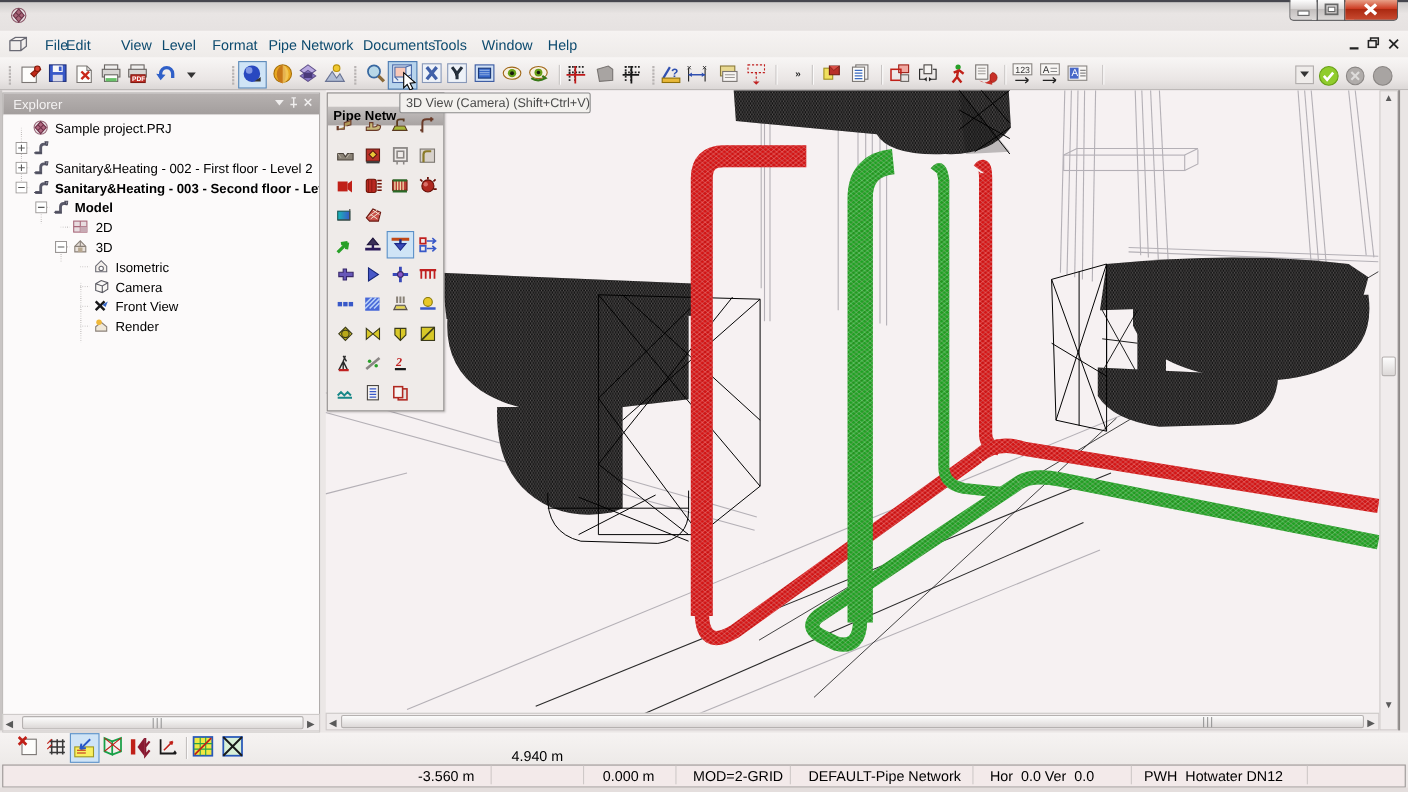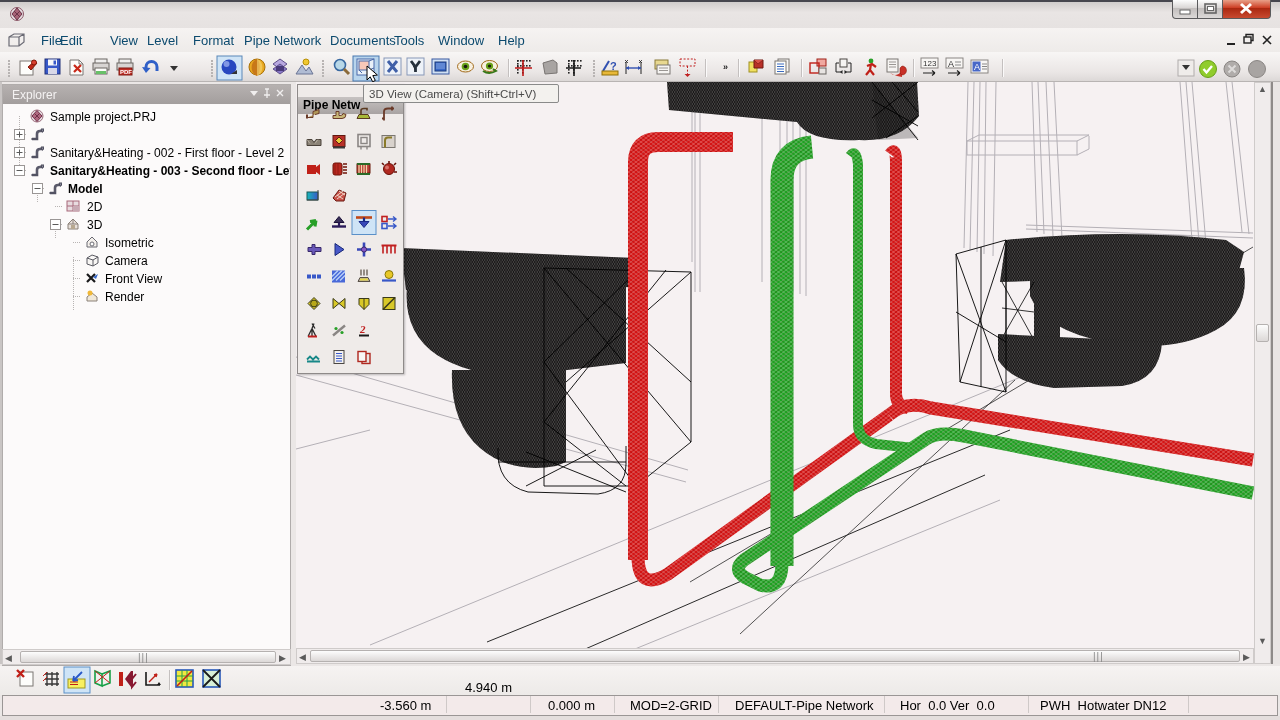--- a/index.html
+++ b/index.html
@@ -25,21 +25,21 @@
 #tree{left:0;top:20px;width:287px;height:560px;background:#fcfafa;font-size:12px;color:#000;overflow:hidden}
 .trow{position:absolute;white-space:nowrap;height:17px}
 
 .sb{background:#f0ecec;border:1px solid #cfcbca}
 .sbthumb{background:linear-gradient(#fdfdfd,#dcd8d7);border:1px solid #b5b1b0;border-radius:2px}
 .sbarrow{color:#5a5a5a;font-size:9px;text-align:center}
 
 #palette{left:297px;top:84px;width:107px;height:290px;background:#efebe9;border:1px solid #8e8a89;box-shadow:1px 1px 2px rgba(0,0,0,.25)}
 #paltitle{position:absolute;left:0;top:12px;width:105px;height:17px;background:linear-gradient(#c6c2c1,#a8a3a2);font-size:12px;font-weight:bold;color:#000;padding:1px 0 0 5px;white-space:nowrap;overflow:hidden}
 
-#tooltip{left:363px;top:84px;width:196px;height:19px;background:#f3f1ee;border:1px solid #8a8a8a;border-radius:2px;font-size:11.5px;color:#4a4a4a;padding:3px 0 0 5px;white-space:nowrap;z-index:50}
+#tooltip{left:363px;top:84px;width:174px;height:19px;background:#f3f1ee;border:1px solid #8a8a8a;border-radius:2px;font-size:11.5px;color:#4a4a4a;padding:3px 0 0 5px;white-space:nowrap;z-index:50}
 
 #btmbar{left:0;top:666px;width:1280px;height:29px;background:linear-gradient(#f6f3f2,#edeae8)}
 #statusbar{left:2px;top:695px;width:1276px;height:21px;background:#f3eaea;border:1px solid #9a9695}
 .scell{position:absolute;top:3px;font-size:13px;color:#000;white-space:nowrap}
 .sdiv{position:absolute;top:1px;width:1px;height:17px;background:#cfc9c8}
 #bottomstrip{left:0;top:716px;width:1280px;height:4px;background:#e4dedd}
 </style></head>
 <body>
 <div id="app">
   <div class="abs" id="titlebar"></div>

